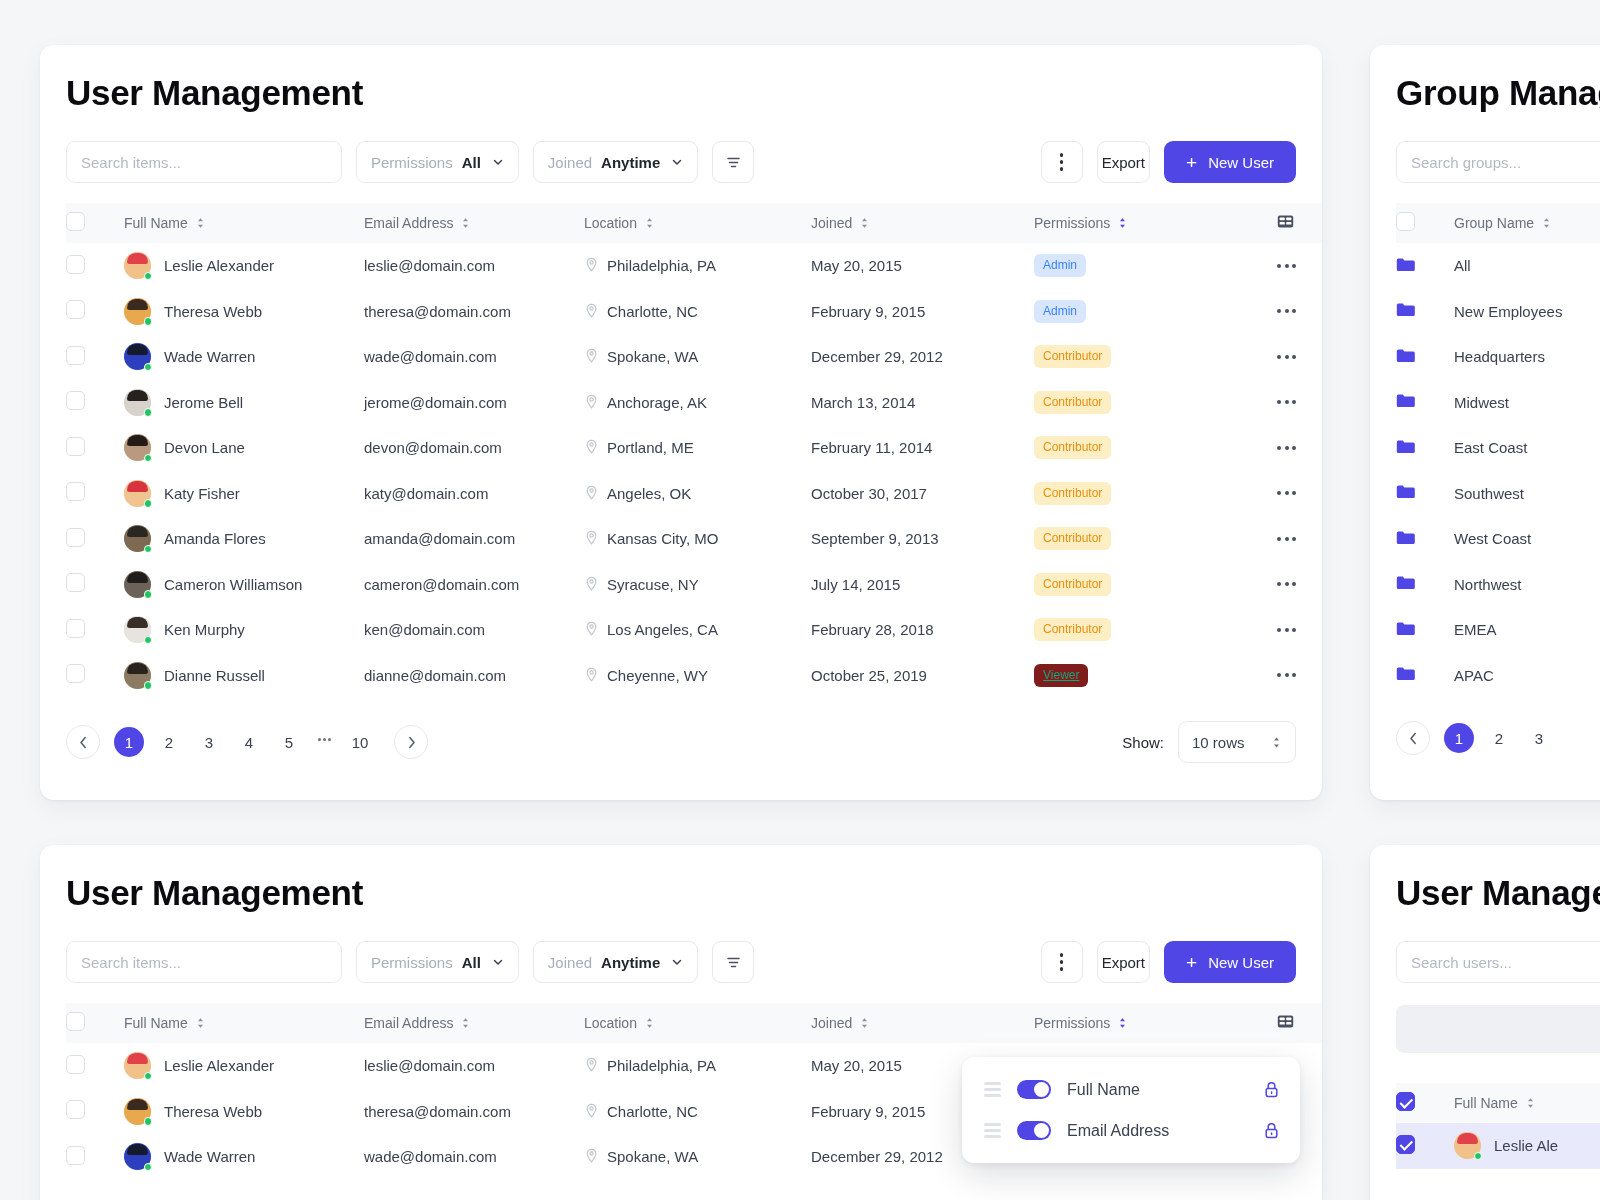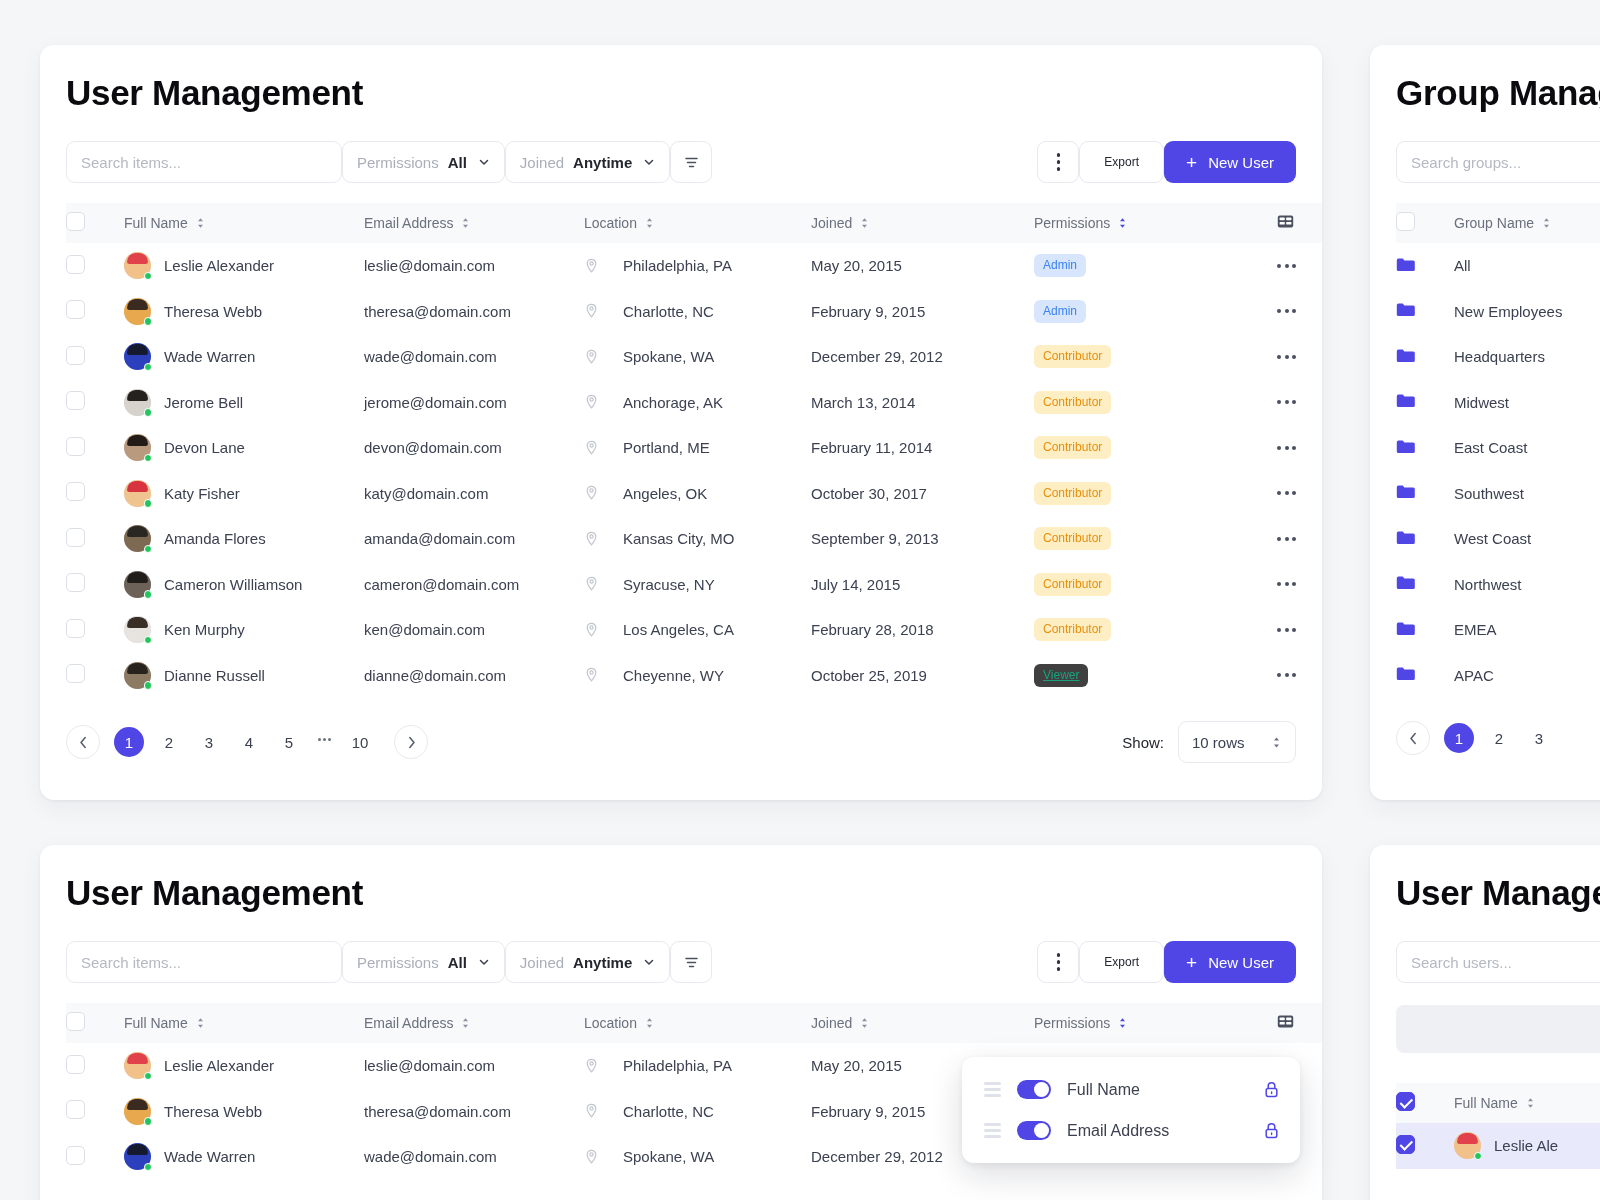--- a/index.html
+++ b/index.html
@@ -24,21 +24,21 @@
   .card-title {
     font-size: 35px;
     font-weight: 700;
     color: #0b0b0f;
     letter-spacing: -.3px;
     white-space: nowrap;
   }
 
   
   .toolbar {
-    display: flex; align-items: center; 
+    display: flex; align-items: center; gap: 14px;
     margin-top: 28px;
     text-align: center;
   }
   .search-box {
     width: 276px; height: 42px;
     border: 1px solid #e7e9ee; border-radius: 9px;
     background: #fff;
     display: flex; align-items: center;
     padding: 0 14px;
     font-size: 15px; color: #b4b8c2;
@@ -56,25 +56,25 @@
   .select-pill .val { font-size: 15px; color: #23262f; font-weight: 700; }
   .chev { width: 12px; height: 12px; display:inline-block; margin-left: 2px; }
   .icon-btn {
     width: 42px; height: 42px;
     border: 1px solid #e7e9ee; border-radius: 9px;
     background: #fff;
     display: flex; align-items: center; justify-content: center;
   }
   .spacer { flex: 1 1 auto; }
   .btn-ghost {
-    height: 42px; padding: 0 24px;
+    height: 42px; padding: 0 4px;
     border: 1px solid #e7e9ee; border-radius: 9px;
     background: #fff;
     display: flex; align-items: center; justify-content: center;
-    font-size: 12px; color: #23262f; white-space: nowrap;
+    font-size: 15px; color: #23262f; white-space: nowrap;
   }
   .btn-primary {
     height: 42px; padding: 0 22px;
     border-radius: 9px;
     background: #4f46e5;
     display: flex; align-items: center; gap: 11px;
     font-size: 15px; color: #fff; white-space: nowrap;
   }
   .plus { font-size: 19px; line-height: 1; font-weight: 400; }
   .kebab { display: flex; flex-direction: column; gap: 3.5px; align-items: center; }
@@ -121,29 +121,29 @@
   }
   .avatar .face {
     position:absolute; inset:0; border-radius:50%;
     background-size: cover;
   }
   .avatar .dot {
     position: absolute; right: -1px; bottom: -1px;
     width: 8.5px; height: 8.5px; border-radius: 50%;
     background: #22c55e; border: 1.8px solid #fff;
   }
-  .loc-cell { display: flex; align-items: center; gap: 24px; }
+  .loc-cell { display: flex; align-items: flex-start; gap: 8px; }
   .badge {
     display: inline-block;
     padding: 4px 9px; border-radius: 6px;
     font-size: 12px; line-height: 1.25;
   }
   .badge.admin { background: #d7e6fd; color: #3b82f6; }
   .badge.contributor { background: #fdeec4; color: #e8900c; }
-  .badge.viewer { background: #404040; color: #16a37b; text-decoration: underline; }
+  .badge.viewer { background: #7f1d1d; color: #16a37b; text-decoration: underline; }
   .dots3 { display:flex; gap:3.5px; }
   .dots3 i { width:4px; height:4px; border-radius:50%; background:#4a5060; display:block; }
 
   
   .pager {
     display: flex; align-items: center;
     padding: 23px 0 26px 0;
   }
   .pg-arrow {
     width: 34px; height: 34px; border-radius: 50%;

